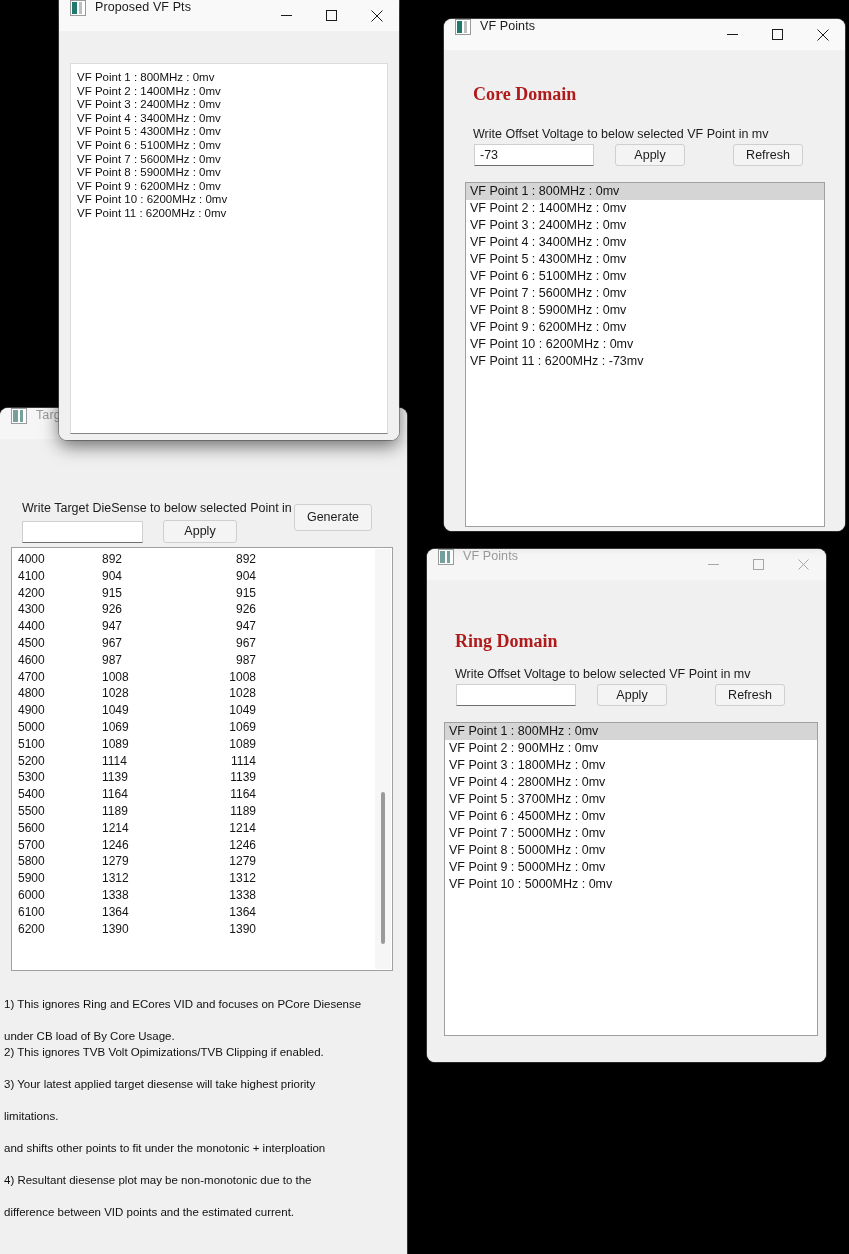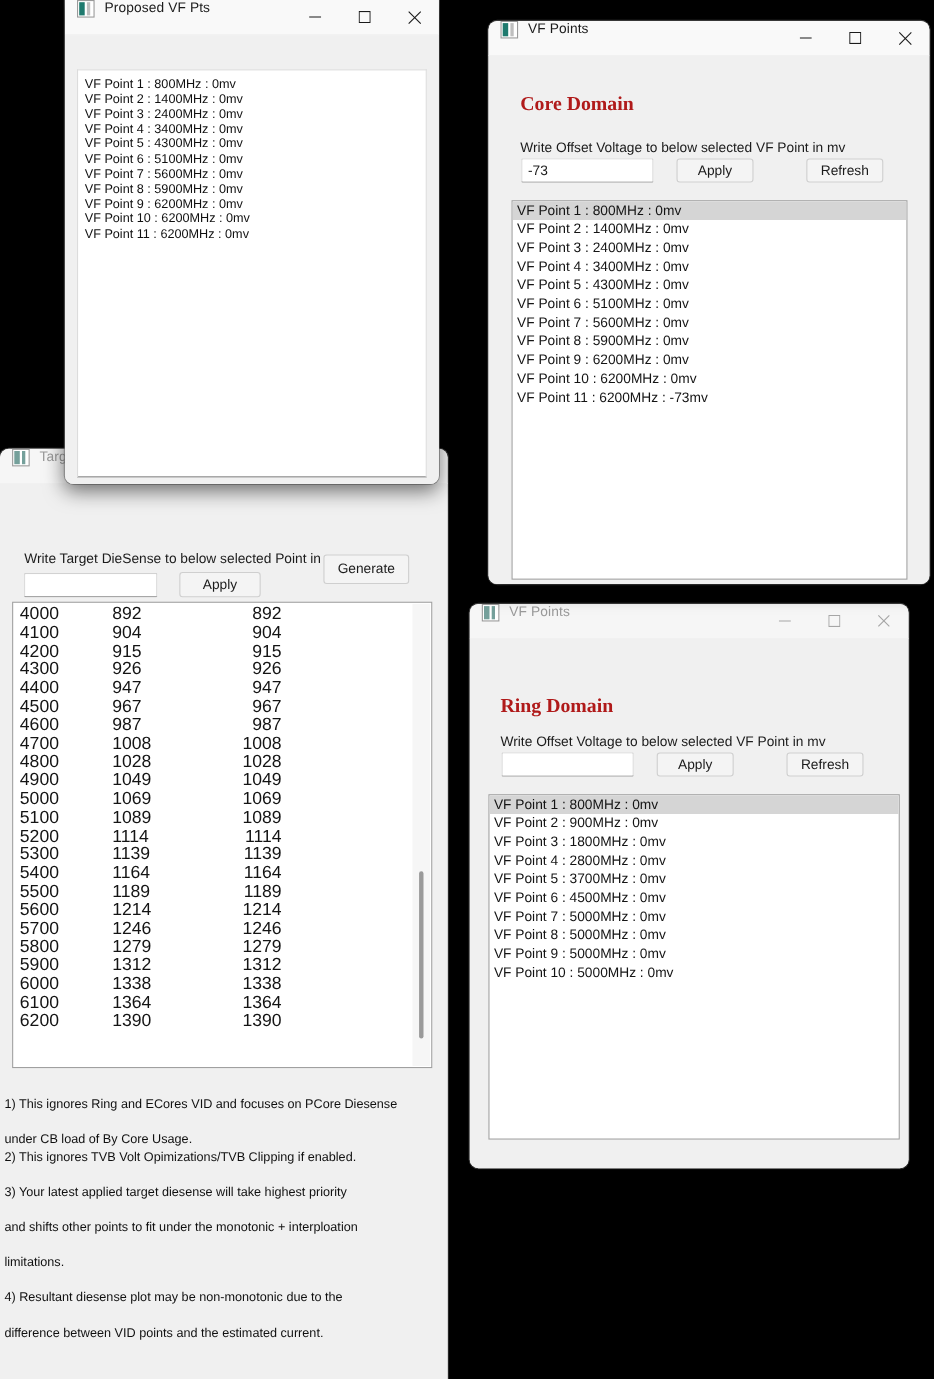--- a/index.html
+++ b/index.html
@@ -158,21 +158,21 @@
 
   
   .table-pane {
     background: #ffffff;
     border: 1px solid #a0a0a0;
     box-sizing: border-box;
     position: relative;
     overflow: hidden;
   }
   .table-pane .trow {
-    font-size: 16px;
+    font-size: 12px;
     color: #141414;
     line-height: 16.8px;
     white-space: nowrap;
     position: relative;
     height: 16.8px;
   }
   .table-pane .c0 { position: absolute; left: 6px; }
   .table-pane .c1 { position: absolute; left: 90px; }
   .table-pane .c2 { position: absolute; left: 198px; width: 46px; text-align: right; }
   .vscroll {
@@ -344,22 +344,22 @@
       <div class="vscroll">
         <div class="thumb" style="top:243px; height:152px;"></div>
       </div>
     </div>
 
     <div class="notes" id="target-notes" style="position:absolute; left:0; top:558px; right:0;">
         <div class="note" style="margin-bottom: 19px;">1) This ignores Ring and ECores VID and focuses on PCore Diesense</div>
         <div class="note" style="margin-bottom: 3px;">under CB load of By Core Usage.</div>
         <div class="note" style="margin-bottom: 19px;">2) This ignores TVB Volt Opimizations/TVB Clipping if enabled.</div>
         <div class="note" style="margin-bottom: 19px;">3) Your latest applied target diesense will take highest priority</div>
+        <div class="note" style="margin-bottom: 19px;">limitations.</div>
         <div class="note" style="margin-bottom: 19px;">and shifts other points to fit under the monotonic + interploation</div>
-        <div class="note" style="margin-bottom: 19px;">limitations.</div>
         <div class="note" style="margin-bottom: 19px;">4) Resultant diesense plot may be non-monotonic due to the</div>
         <div class="note" style="margin-bottom: 19px;">difference between VID points and the estimated current.</div>
       </div>
   </div>
 </div>
 
 <div class="window" id="win-ring" style="left:427px; top:549px; width:399px; height:513px;">
   <div class="titlebar inactive">
     <span class="win-icon dim">
         <i></i>

